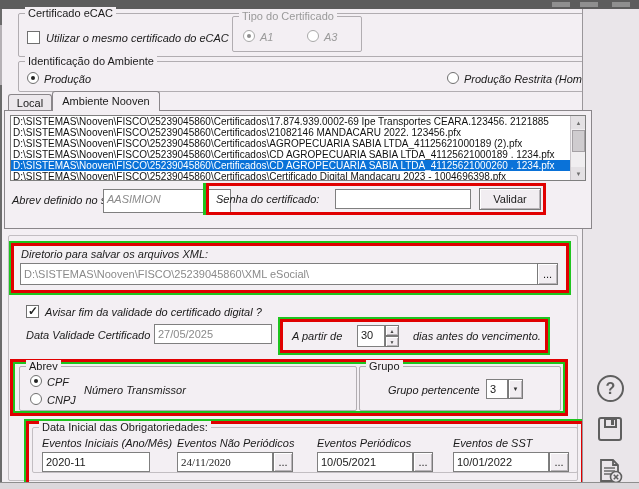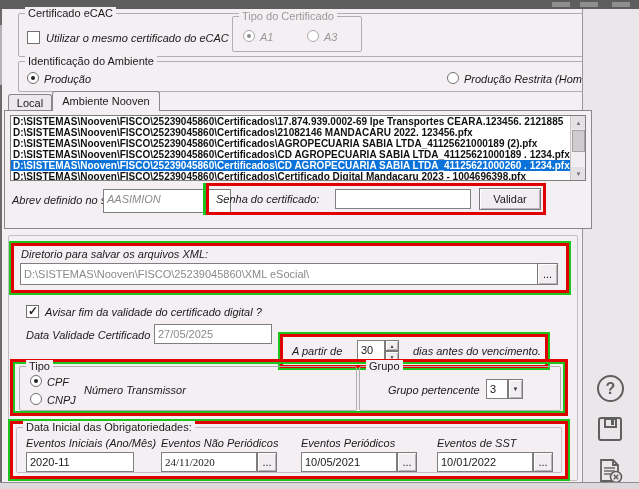--- a/index.html
+++ b/index.html
@@ -47,21 +47,21 @@
 
   .tab { position:absolute; border:1px solid #8a868a; border-bottom:none;
          border-radius:3px 3px 0 0; text-align:center; }
   .tab.inactive { background:#ece8ec; z-index:1; }
   .tab.active { background:#f3eff3; z-index:3; }
 
   .tabpage { position:absolute; left:2px; top:101px; width:588px; height:119px;
              border:1px solid #8a868a; z-index:2; background:#f3eff3; }
 
   .listbox { position:absolute; left:8px; top:106px; width:576px; height:66px; background:#fff;
-             border:1px solid #7f7f7f; z-index:4; overflow:hidden;font-weight:bold; }
+             border:1px solid #7f7f7f; z-index:4; overflow:hidden; }
   .list-rows { position:absolute; left:0; top:0; right:15px; bottom:0; }
   .list-row { height:11px; line-height:11px; font-size:10px; white-space:nowrap; overflow:hidden;
               padding-left:2px; color:#111; }
   .list-row.sel { background:#0a72d8; color:#fff; }
   .scrollbar { position:absolute; right:0; top:0; width:15px; height:100%; background:#f0eef0;
                border-left:1px solid #c9c5c9; }
   .sb-btn { position:absolute; left:0; width:15px; height:13px; background:#e4e1e4; color:#6f6f6f;
             font-size:6px; display:flex; align-items:center; justify-content:center; }
   .sb-thumb { position:absolute; left:1px; top:14px; width:13px; height:22px; background:#cfcccf;
               border:1px solid #a5a1a5; }
@@ -165,52 +165,52 @@
       <span>...</span>
     </div>
   </div>
 
   <span class="chk on" style="position:absolute;left:24px;top:296px;"></span>
   <span class="lbl" style="left:24px;top:320px;">Data Validade Certificado</span>
 
   <span class="lbl" style="left:43px;top:297px;">Avisar fim da validade do certificado digital ?</span>
   <div class="fld dis" style="position:absolute;left:152px;top:315px;width:118px;height:20px;">27/05/2025</div>
 
-  <div class="red-box green-out" style="left:278px;top:325px;width:268px;height:34px;">
+  <div class="red-box green-out" style="left:278px;top:310px;width:268px;height:34px;">
     <span class="lbl" style="left:9px;top:8px;">A partir de</span>
     <div class="spin" style="left:74px;top:3px;">
       <div class="fld sp-val">30</div>
       <div class="sp-arrows">
         <div class="btn3d">▲</div>
         <div class="btn3d">▼</div>
       </div>
     </div>
     <span class="lbl" style="left:130px;top:8px;">dias antes do vencimento.</span>
   </div>
 
   <div class="red-box green-in" style="left:8px;top:350px;width:558px;height:57px;">
     <div class="grp" style="left:6px;top:4px;width:338px;height:45px;">
-      <span class="grp-label">Tipo</span>
+      <span class="grp-label">Abrev</span>
       <span class="radio on" style="position:absolute;left:10px;top:8px;"></span>
       <span class="lbl" style="left:27px;top:9px;">CPF</span>
       <span class="radio" style="position:absolute;left:10px;top:26px;"></span>
       <span class="lbl" style="left:27px;top:27px;">CNPJ</span>
       <span class="lbl" style="left:64px;top:17px;">Número Transmissor</span>
     </div>
     <div class="grp" style="left:346px;top:4px;width:202px;height:45px;">
       <span class="grp-label">Grupo</span>
       <span class="lbl" style="left:28px;top:17px;">Grupo pertencente</span>
       <div class="combo" style="left:126px;top:12px;">
         <div class="fld cb-val">3</div>
         <div class="btn3d cb-btn">▼</div>
       </div>
     </div>
   </div>
 
-  <div class="red-box green-out" style="left:8px;top:412px;width:558px;height:58px;padding-left:32px;">
+  <div class="red-box green-out" style="left:24px;top:412px;width:558px;height:68px;padding-left:32px;">
     <div class="grp" style="left:3px;top:3px;width:546px;height:46px;border-color:#c2bec2;">
       <span class="grp-label">Data Inicial das Obrigatoriedades:</span>
     </div>
     <span class="lbl" style="left:13px;top:13px;">Eventos Iniciais (Ano/Mês)</span>
     <div class="fld" style="position:absolute;left:13px;top:28px;width:108px;height:20px;">2020-11</div>
 
     <span class="lbl" style="left:148px;top:13px;">Eventos Não Periódicos</span>
     <div class="fld" style="position:absolute;left:148px;top:28px;width:96px;height:20px;font-family:Liberation Serif, serif;">24/11/2020</div>
     <div class="btn3d" style="position:absolute;left:244px;top:28px;width:20px;height:20px;">
         <span>...</span>

